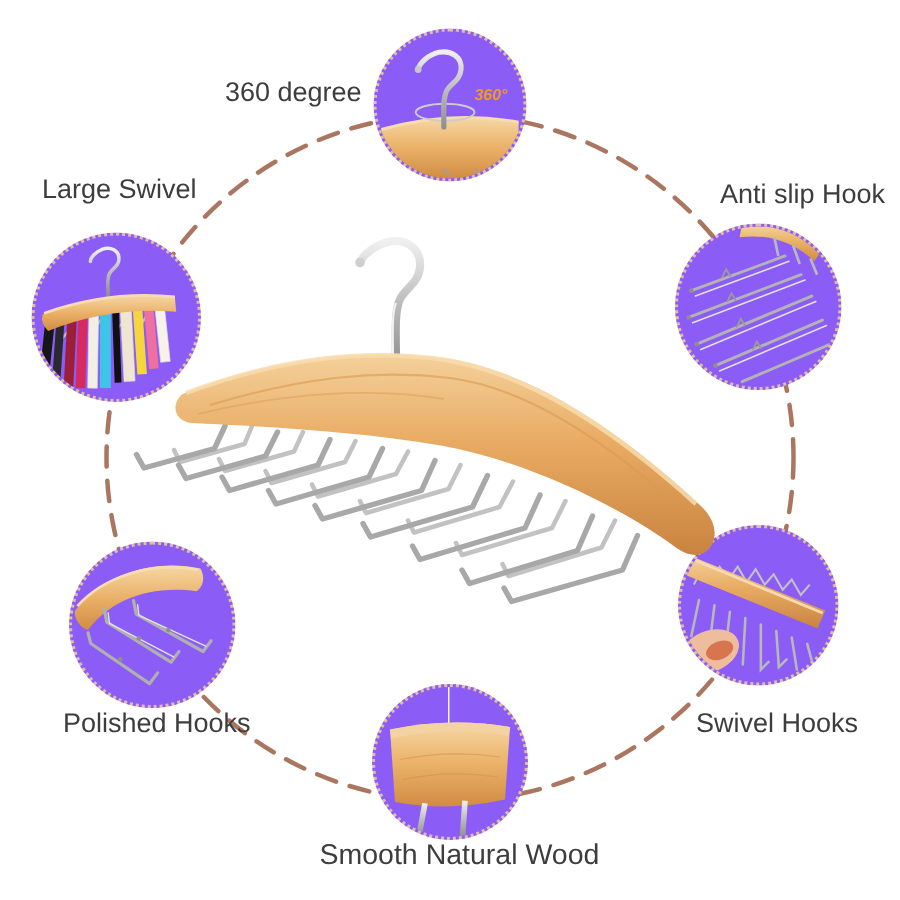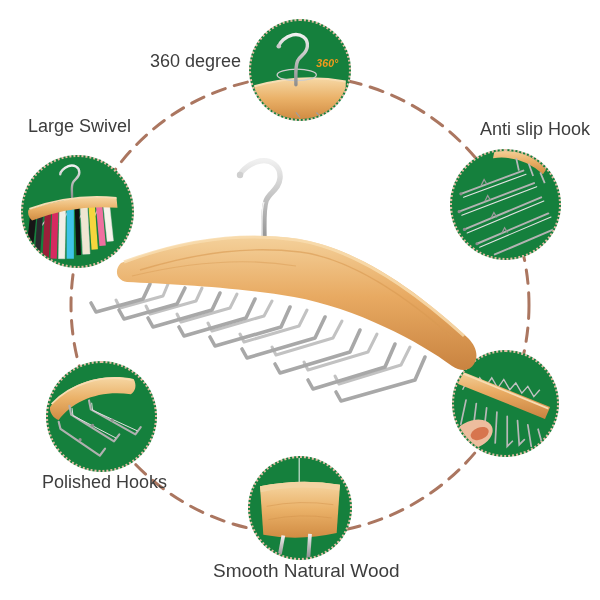--- a/index.html
+++ b/index.html
@@ -2,21 +2,21 @@
 <html><head>
 <meta charset="utf-8">
 <style>
   html,body{margin:0;padding:0;background:#ffffff;}
   #stage{
     position:relative;width:600px;height:600px;background:#ffffff;
     font-family:"Liberation Sans", sans-serif;overflow:hidden;
   }
   .abs{position:absolute;}
   .feature-circle{
-    position:absolute;border-radius:50%;background:#15803d;
+    position:absolute;border-radius:50%;background:#8b5cf6;
     border:2px dotted #e2bda4;box-sizing:border-box;overflow:hidden;
   }
   .feature-circle svg{display:block;width:100%;height:100%;}
   .feature-label{
     position:absolute;color:#3d3d3d;font-size:18px;line-height:1.15;
     white-space:nowrap;
   }
 </style>
 </head>
 <body>
@@ -203,16 +203,17 @@
   </svg>
 
   <div class="feature-label" style="left:150px;top:51px;width:96px;text-align:left">360 degree</div>
 
   <div class="feature-label" style="left:28px;top:116px">Large Swivel</div>
 
   <div class="feature-label" style="left:480px;top:119px">Anti slip Hook</div>
 
   <div class="feature-label" style="left:42px;top:472px">Polished Hooks</div>
 
+  <div class="feature-label" style="left:464px;top:472px">Swivel Hooks</div>
 
   <div class="feature-label" style="left:213px;top:560px;width:180px;text-align:right;font-size:19px">Smooth Natural Wood</div>
 
 </div>
 
 </body></html>

